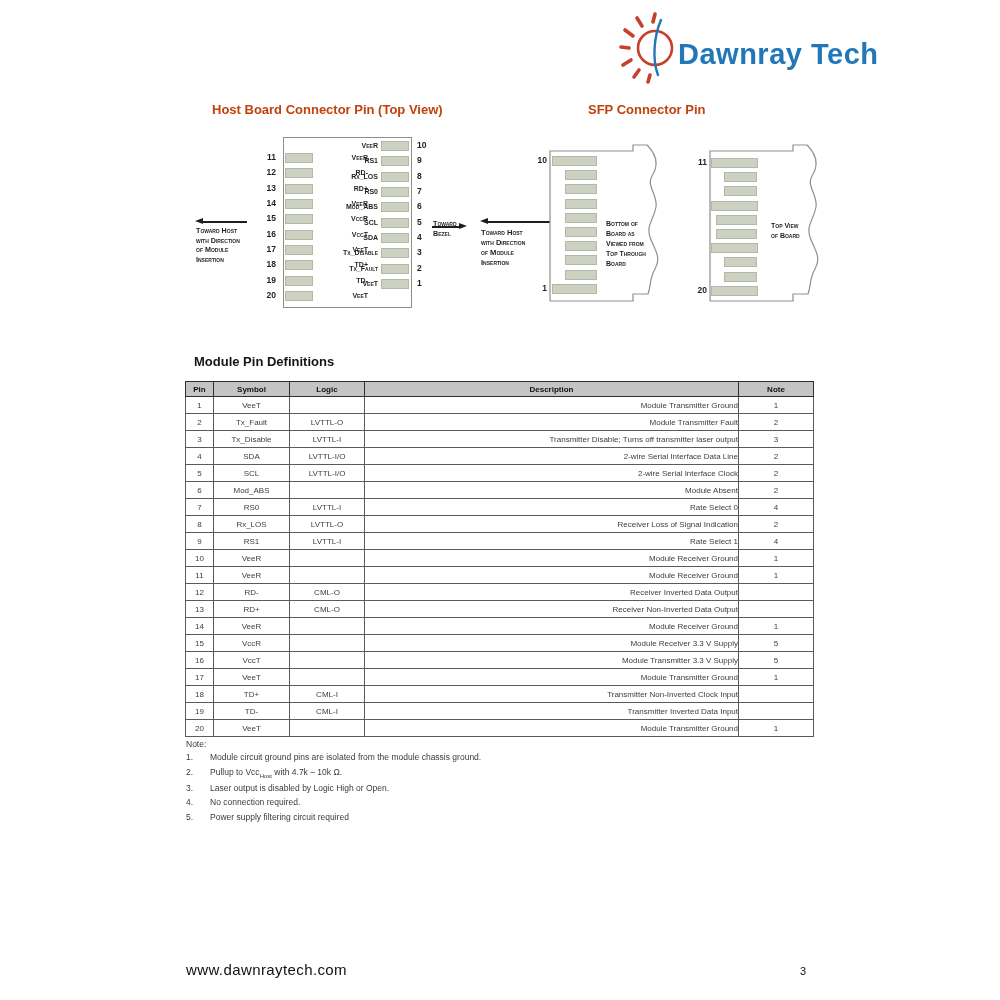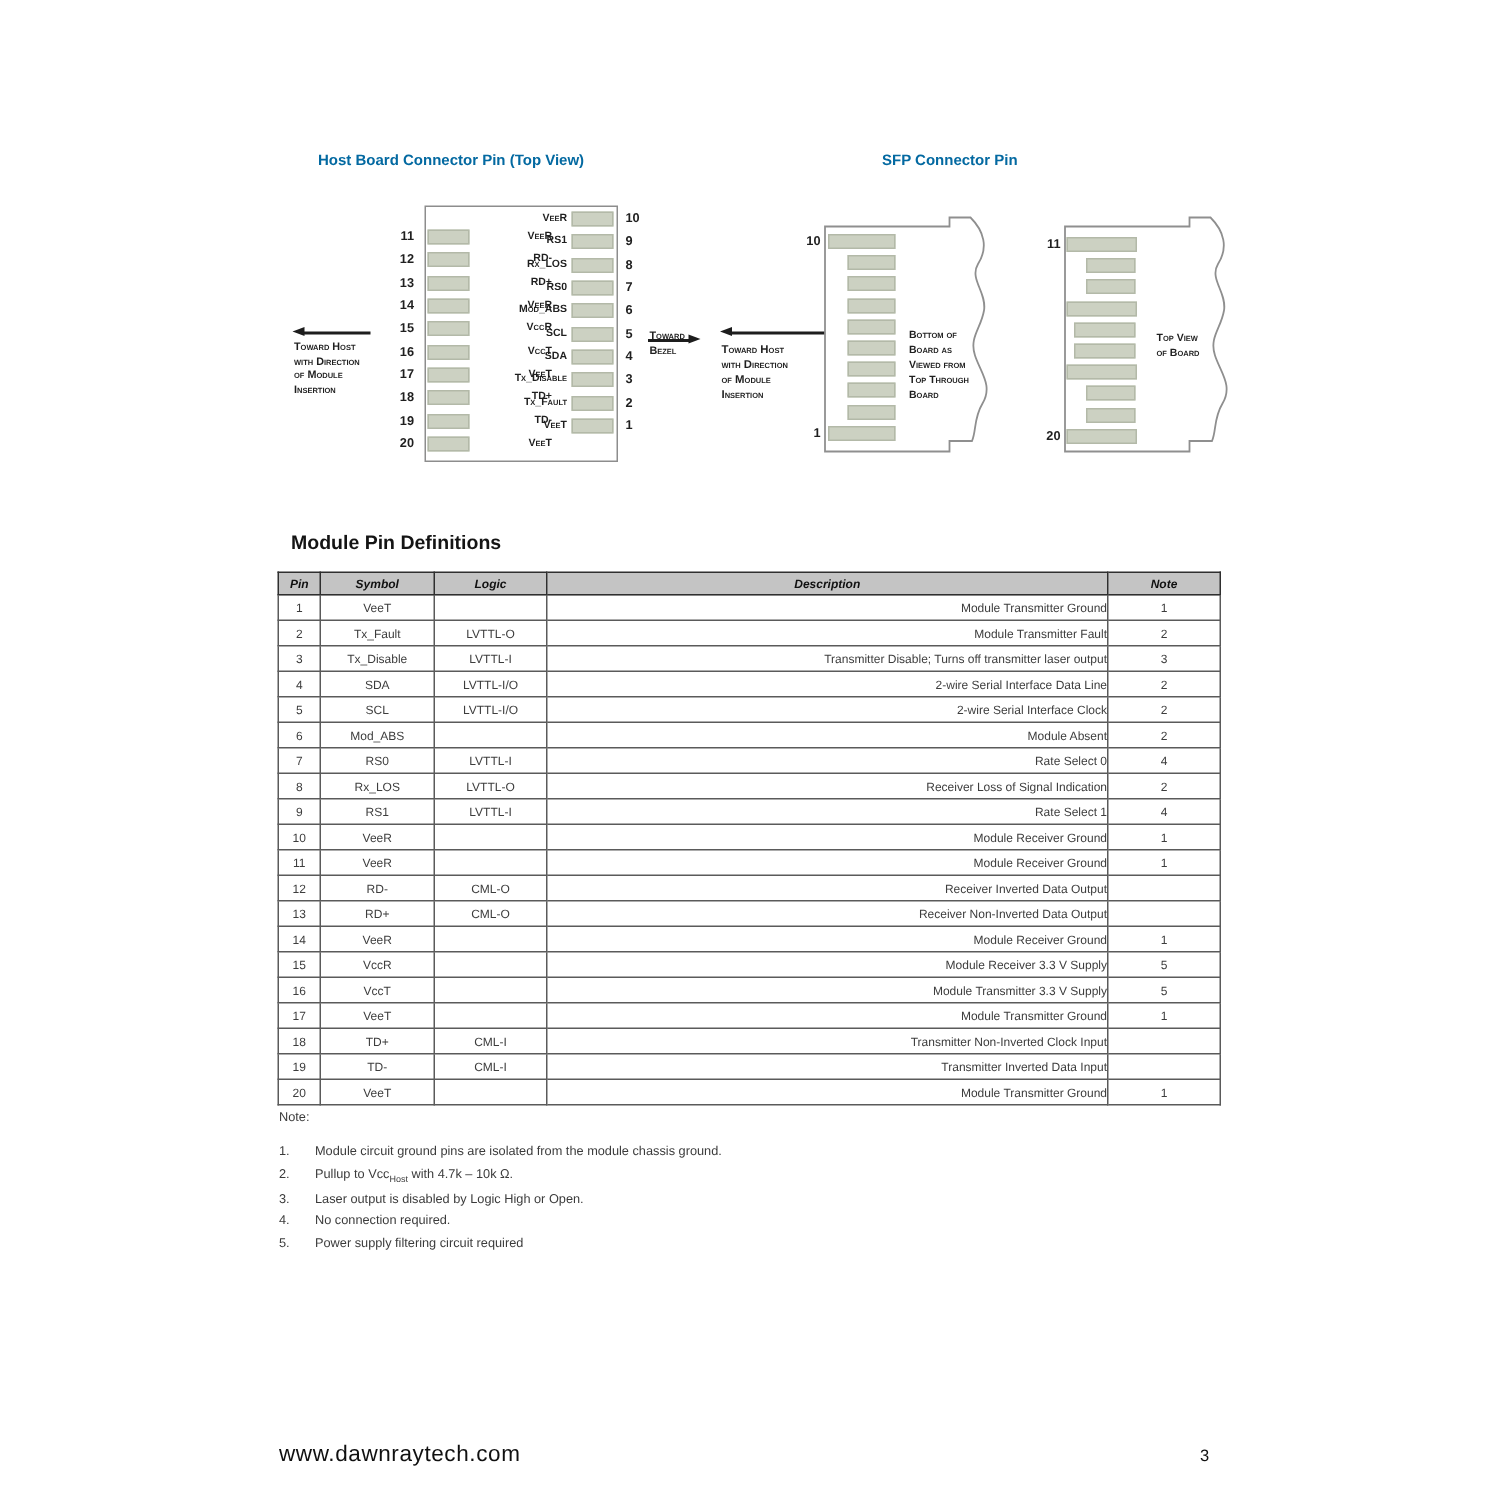--- a/index.html
+++ b/index.html
@@ -4,21 +4,21 @@
 <style>
   html,body{margin:0;padding:0;background:#fff;}
   #page{position:relative;width:1000px;height:1000px;background:#ffffff;
         font-family:"Liberation Sans",sans-serif;overflow:hidden;outline:1px solid #ececec;}
 
   
   #logo{position:absolute;left:616px;top:8px;height:78px;display:flex;align-items:center;}
   #logo .wordmark{font-size:29px;font-weight:bold;color:#2277b8;letter-spacing:.5px;margin-left:-14px;padding-top:14px;}
 
   
-  .sect-title{position:absolute;font-size:10px;font-weight:bold;color:#0369a1;text-align:center;}
+  .sect-title{position:absolute;font-size:13px;font-weight:bold;color:#c2410c;text-align:center;}
 
   
   #host-box{position:absolute;left:283px;top:137px;width:127px;height:169px;
             border:1px solid #8d8d8d;background:#fff;}
   .pad{position:absolute;background:#ccd1c2;border:1px solid #b3b9a8;box-sizing:border-box;}
   .sc{font-variant:small-caps;font-weight:bold;color:#1f1f1f;}
   .lab{position:absolute;font-size:7px;line-height:10px;white-space:nowrap;}
   .pinnum{position:absolute;font-size:8.5px;font-weight:bold;color:#1f1f1f;line-height:11px;}
 
   
@@ -32,40 +32,56 @@
   
   .board{position:absolute;width:150px;height:180px;}
   .board svg{position:absolute;left:0;top:0;}
   .board .caption{position:absolute;font-size:7px;line-height:10px;white-space:pre-line;}
 
   
   #table-title{position:absolute;left:194px;top:354px;font-size:13px;font-weight:bold;color:#141414;}
   #table-wrap{position:absolute;left:185px;top:381px;}
   table{border-collapse:collapse;table-layout:fixed;width:628px;font-size:8px;color:#3d3d3d;}
   th{background:#c4c4c4;border:1px solid #2f2f2f;height:14px;font-size:8px;color:#111;
-     font-weight:bold;padding:0;font-style:italic;}
+     font-weight:bold;padding:0;}
   td{border:1px solid #5a5a5a;height:16px;text-align:center;padding:0;}
   td.desc{text-align:right;padding-left:5px;}
 
   
   #notes{position:absolute;left:186px;top:739px;width:520px;font-size:8.5px;color:#3b3b3b;}
-  #notes .nlabel{margin-bottom:13px;}
+  #notes .nlabel{margin-bottom:3px;}
   .note-row{display:flex;margin-bottom:4.6px;}
   .note-num{width:24px;flex:0 0 24px;}
   sub{font-size:6px;}
 
   
   #footer-url{position:absolute;left:186px;top:961px;font-size:15px;color:#101010;letter-spacing:.4px;}
   #footer-page{position:absolute;left:800px;top:965px;font-size:11px;color:#101010;}
 </style>
 </head>
 <body>
 
 <div id="page">
 
+  <div id="logo">
+    <svg width="76" height="76" viewBox="0 0 76 76">
+      <g stroke="#c93f2d" stroke-width="3.6" stroke-linecap="round">
+        <line x1="37" y1="13" x2="39" y2="5"></line>
+        <line x1="26" y1="17" x2="21" y2="9"></line>
+        <line x1="17" y1="27" x2="9" y2="21"></line>
+        <line x1="13" y1="39" x2="5" y2="38"></line>
+        <line x1="15" y1="51" x2="7" y2="56"></line>
+        <line x1="23" y1="61" x2="18" y2="68"></line>
+        <line x1="34" y1="66" x2="32" y2="73"></line>
+      </g>
+      <circle cx="39" cy="39" r="17" fill="none" stroke="#c93f2d" stroke-width="2.6"></circle>
+      <path d="M45 11 C 38 27, 36 50, 42 66" fill="none" stroke="#2277b8" stroke-width="2.4" stroke-linecap="round"></path>
+    </svg>
+    <span class="wordmark">Dawnray Tech</span>
+  </div>
 
   <div class="sect-title" style="left:212px;top:102px;">Host Board Connector Pin (Top View)</div>
   <div class="sect-title" style="left:588px;top:102px;">SFP Connector Pin</div>
 
   <div id="host-box">
       <div class="pad" style="left: 1px; top: 15px; width: 28px; height: 10px;"></div>
       <div class="sc lab" style="left: 32px; top: 15px; width: 52px; text-align: right;">VeeR</div>
       <div class="pinnum" style="left: -28px; top: 14px; width: 20px; text-align: right;">11</div>
       <div class="pad" style="left: 1px; top: 30.33px; width: 28px; height: 10px;"></div>
       <div class="sc lab" style="left: 32px; top: 30.33px; width: 52px; text-align: right;">RD-</div>

